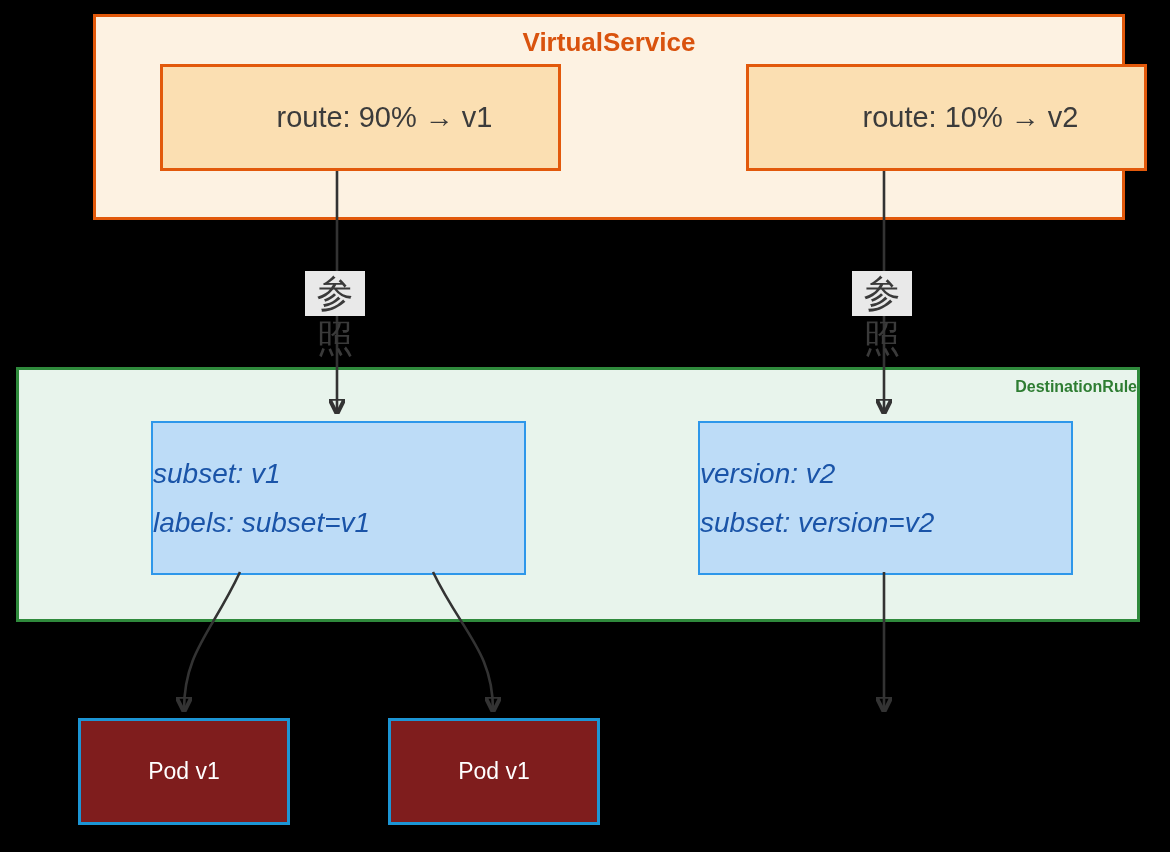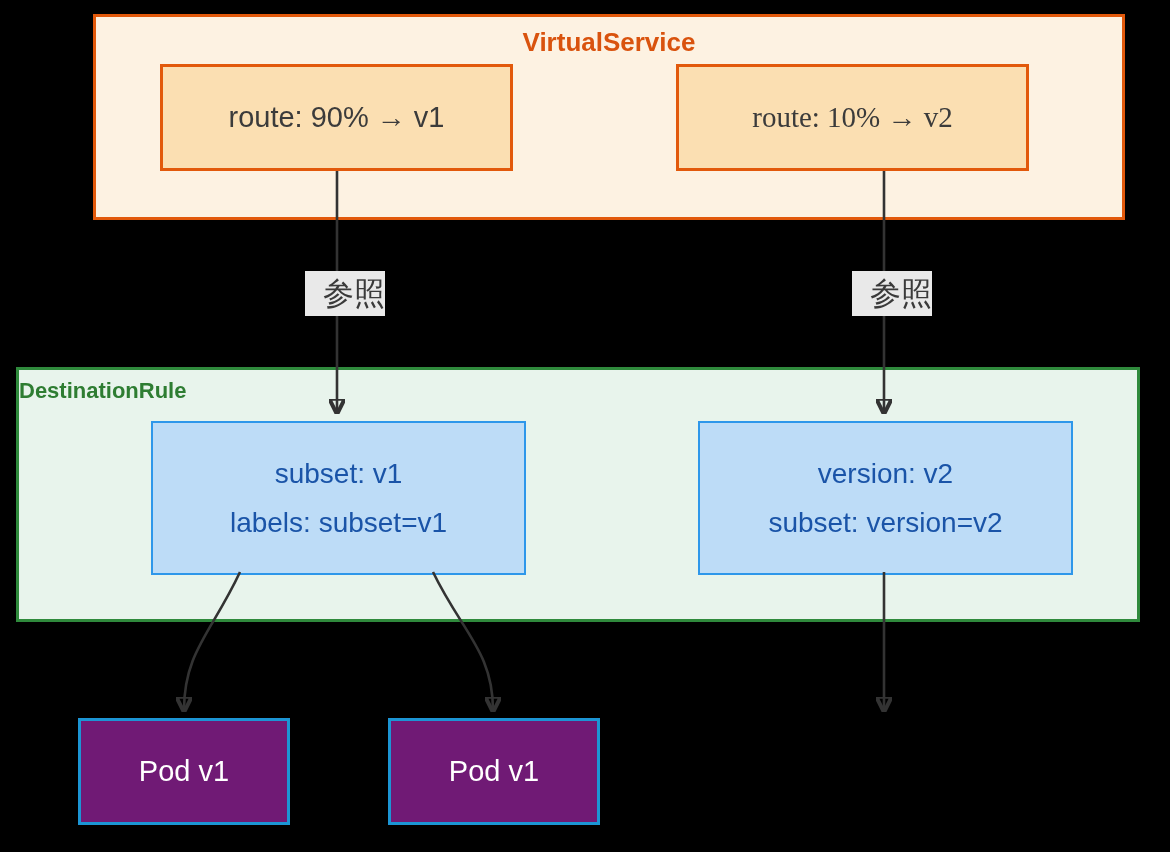--- a/index.html
+++ b/index.html
@@ -35,83 +35,85 @@
   .dr-container {
     position: absolute;
     left: 16px; top: 367px;
     width: 1118px; height: 249px;
     background: #e8f4ec;
     border: 3px solid #2f8a3c;
   }
   .dr-title {
     position: absolute;
     left: 0; right: 0; top: 8px;
-    text-align: left;
-    font-size: 22px;
+    text-align: right;
+    font-size: 16px;
     font-weight: bold;
     color: #2e7d32;
   }
   
   .route-box {
     position: absolute;
     top: 64px;
     width: 347px; height: 101px;
     background: #fbdfb2;
     border: 3px solid #e2590b;
     display: flex;
     align-items: center;
     justify-content: center;
     font-size: 29px;
     color: #3b3b3b;
+    padding-left: 48px;
   }
   .route-left  { left: 160px; }
-  .route-right { left: 676px; font-family: Liberation Serif, serif; }
+  .route-right { left: 746px; }
   
   .subset-box {
     position: absolute;
     top: 51px;
     width: 371px; height: 150px;
     background: #bddcf7;
     border: 2px solid #2e97ea;
     display: flex;
     flex-direction: column;
-    align-items: center;
+    align-items: flex-start;
     justify-content: center;
     gap: 17px;
     font-size: 28px;
     color: #1a54a8;
+    font-style: italic;
   }
   .subset-left  { left: 132px; }
   .subset-right { left: 679px; }
   
   .pod-box {
     position: absolute;
     top: 718px;
     width: 206px; height: 101px;
-    background: #701a75;
+    background: #7f1d1d;
     border: 3px solid #1c95d4;
     display: flex;
     align-items: center;
     justify-content: center;
-    font-size: 29px;
+    font-size: 23px;
     color: #ffffff;
   }
   .pod-1 { left: 78px; }
   .pod-2 { left: 388px; }
   .pod-3 { left: 777px; }
   
   .ref-label {
     position: absolute;
     top: 271px;
-    width: 80px; height: 45px;
+    width: 60px; height: 45px;
     background: #e9e9e9;
     color: #3a3a3a;
-    font-size: 31px;
+    font-size: 37px;
     line-height: 45px;
-    text-align: right;
+    text-align: center;
     z-index: 6;
   }
   .ref-left  { left: 305px; }
   .ref-right { left: 852px; }
   
   .arrows {
     position: absolute;
     left: 0; top: 0;
     width: 1170px; height: 852px;
     z-index: 5;

